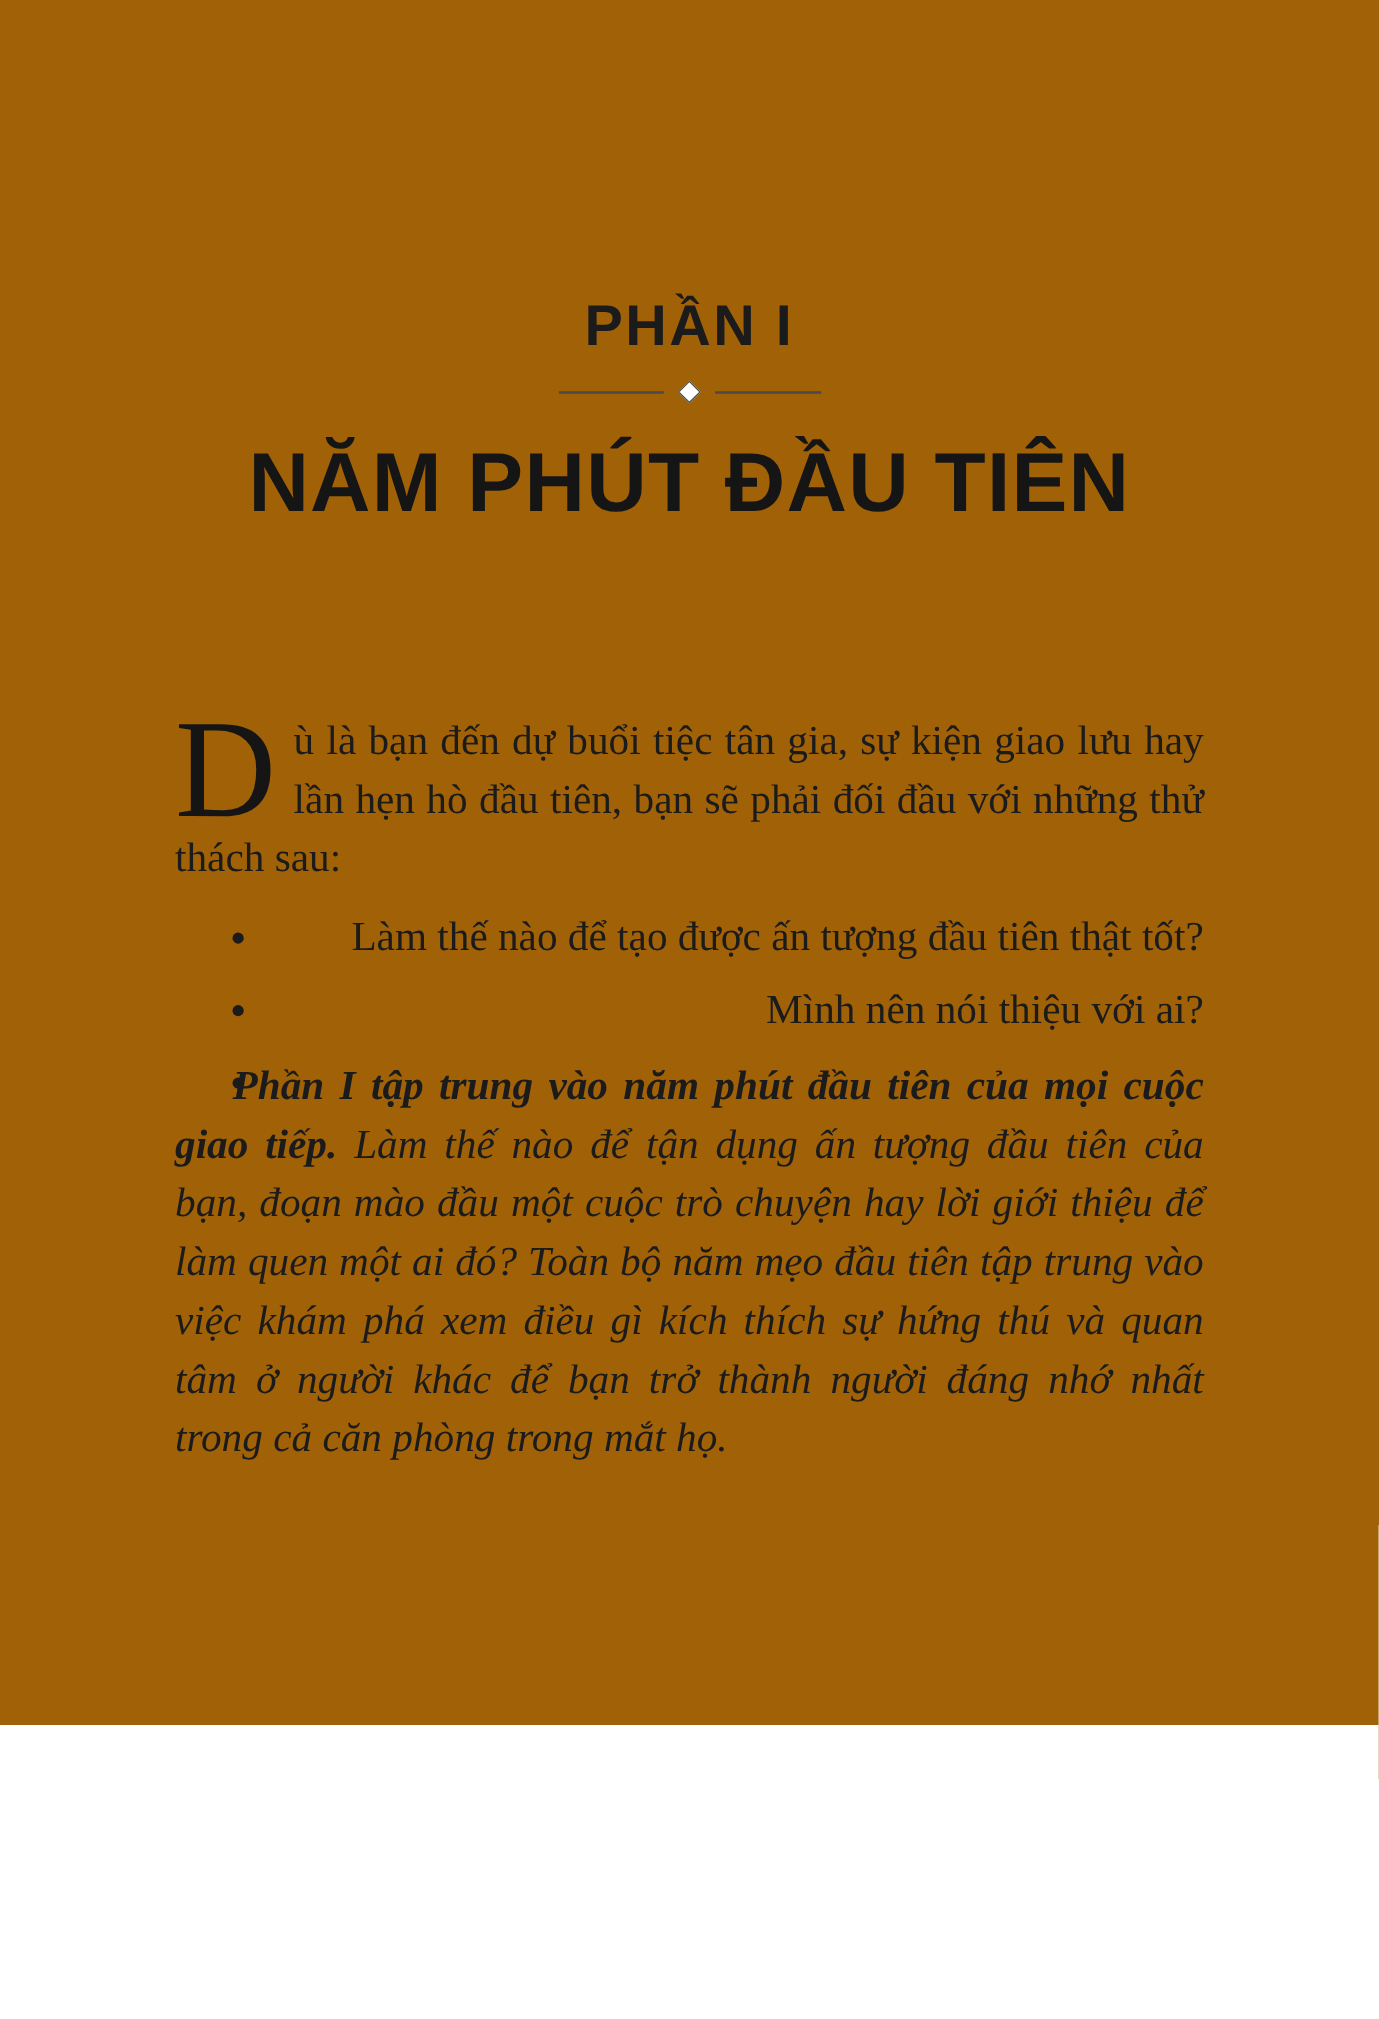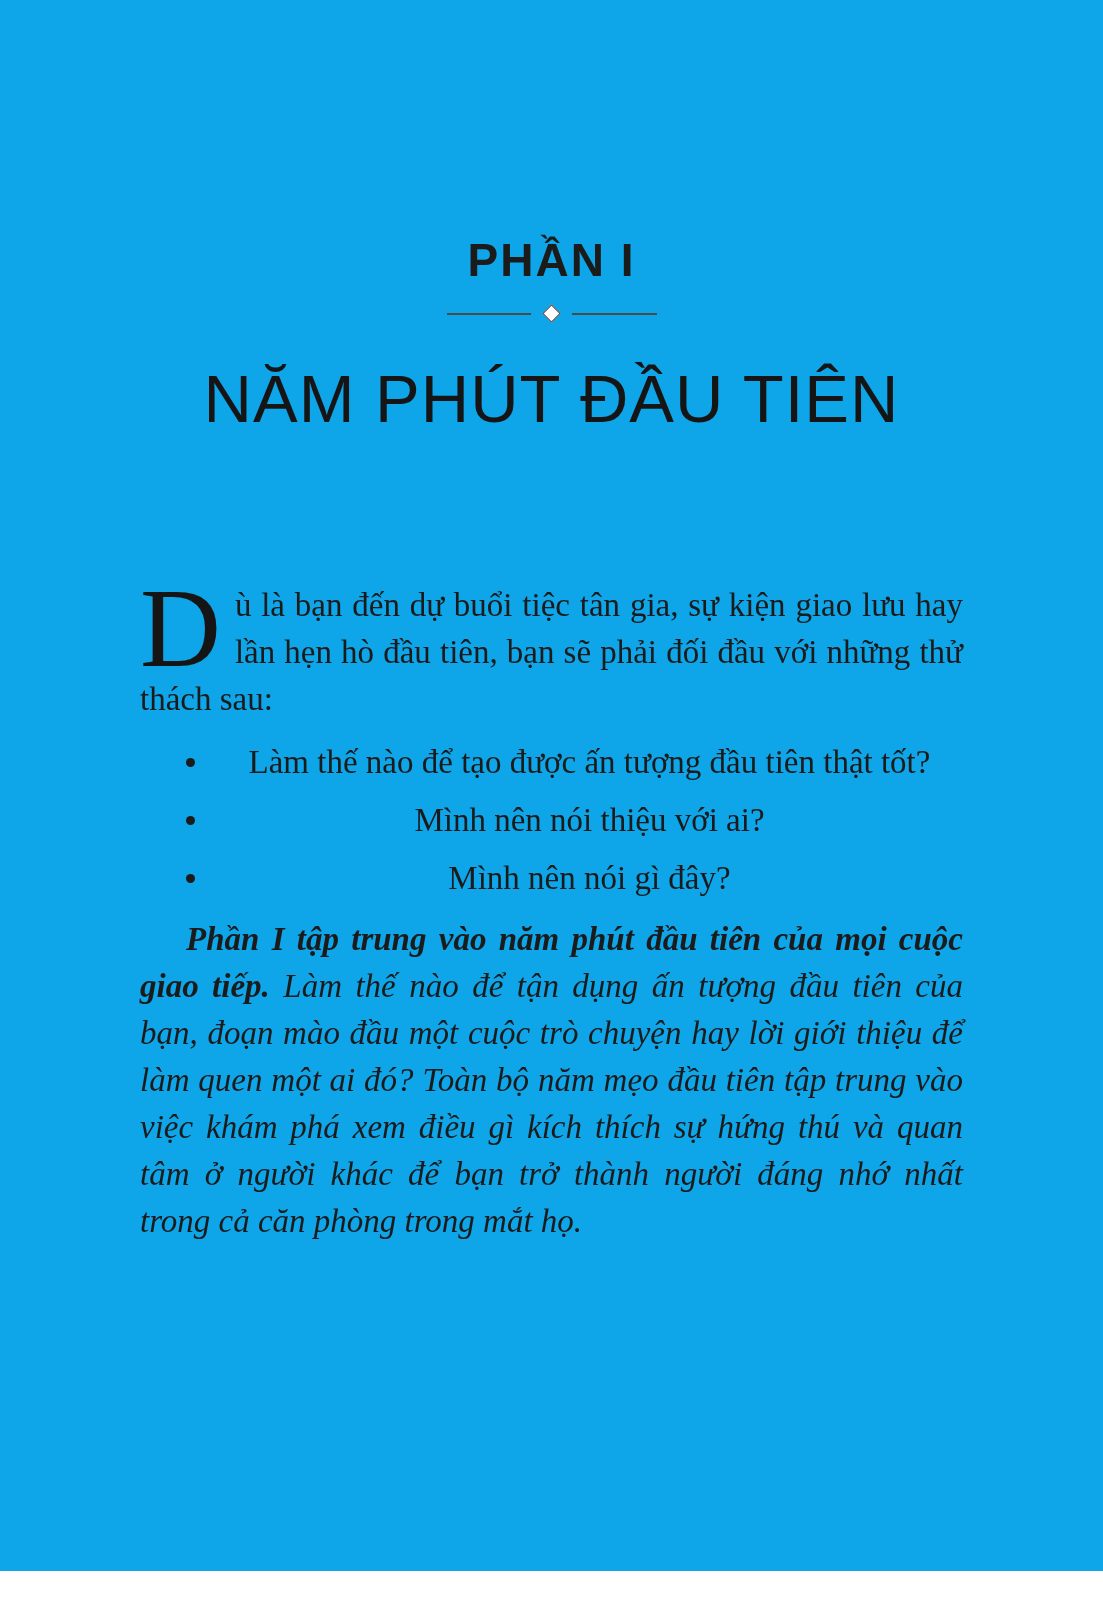--- a/index.html
+++ b/index.html
@@ -3,23 +3,23 @@
 <meta charset="utf-8">
 <style>
   html, body {
     margin: 0;
     padding: 0;
     background: #ffffff;
   }
   .page {
     position: relative;
     width: 1103px;
-    height: 1571px;
+    height: 1380px;
     margin: 0 auto;
-    background: #0ea5e9;
+    background: #a16207;
     color: #1b1b1b;
     overflow: hidden;
     box-sizing: border-box;
   }
   
   .header {
     padding-top: 237px;
     text-align: center;
   }
   .part-label {
@@ -45,23 +45,23 @@
   .divider .diamond {
     width: 11px;
     height: 11px;
     margin: 0 14px;
     border: 1.6px solid #4a4a4a;
     transform: rotate(45deg);
     background: #ffffff;
     flex: 0 0 auto;
   }
   .chapter-title {
-    margin-top: 42px;
+    margin-top: 30px;
     font-family: "Liberation Sans", "DejaVu Sans", sans-serif;
-    font-weight: 400;
+    font-weight: 700;
     font-size: 67px;
     letter-spacing: 1px;
     color: #151515;
     line-height: 1.1;
   }
   
   .body-text {
     margin: 146px 140px 0 140px;
     font-family: "Liberation Serif", "DejaVu Serif", serif;
     font-size: 33px;
@@ -84,21 +84,21 @@
   }
   .bullet-list {
     list-style: none;
     margin: 16px 0 0 0;
     padding: 0 0 0 46px;
   }
   .bullet-item {
     position: relative;
     padding-left: 30px;
     margin-top: 11px;
-    text-align: center;
+    text-align: right;
     font-family: Liberation Serif, serif;
   }
   .bullet-dot {
     position: absolute;
     left: 0;
     top: 19px;
     width: 9px;
     height: 9px;
     border-radius: 50%;
     background: #1b1b1b;
@@ -139,21 +139,20 @@
       <li class="bullet-item">
         <span class="bullet-dot"></span>
         <span>Làm thế nào để tạo được ấn tượng đầu tiên thật tốt?</span>
       </li>
       <li class="bullet-item">
         <span class="bullet-dot"></span>
         <span>Mình nên nói thiệu với ai?</span>
       </li>
       <li class="bullet-item">
         <span class="bullet-dot"></span>
-        <span>Mình nên nói gì đây?</span>
       </li>
     </ul>
 
     <p class="closing-paragraph">
       <span class="bold-lead">Phần I tập trung vào năm phút đầu tiên của mọi cuộc giao tiếp.</span><span> Làm thế nào để tận dụng ấn tượng đầu tiên của bạn, đoạn mào đầu một cuộc trò chuyện hay lời giới thiệu để làm quen một ai đó? Toàn bộ năm mẹo đầu tiên tập trung vào việc khám phá xem điều gì kích thích sự hứng thú và quan tâm ở người khác để bạn trở thành người đáng nhớ nhất trong cả căn phòng trong mắt họ.</span>
     </p>
 
   </div>
 
 </div>

